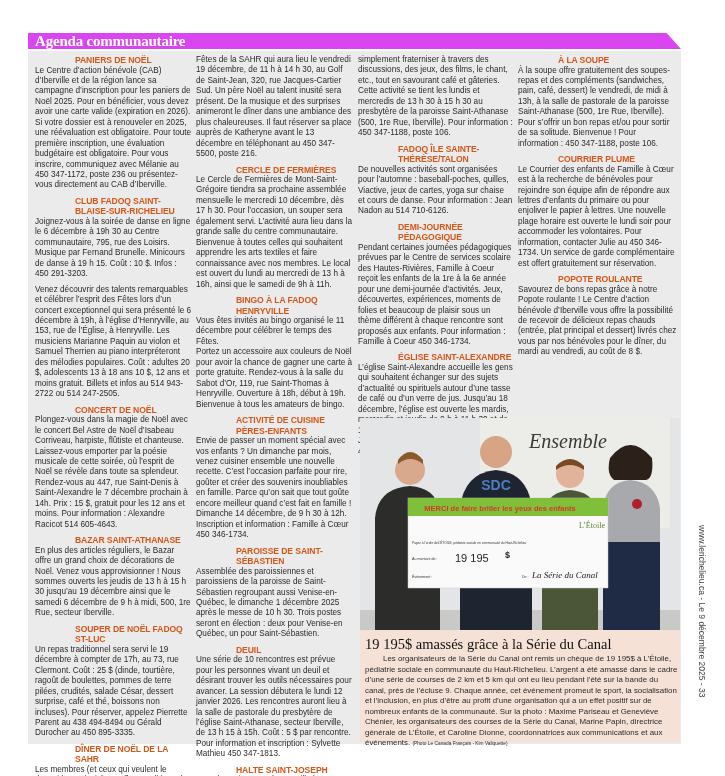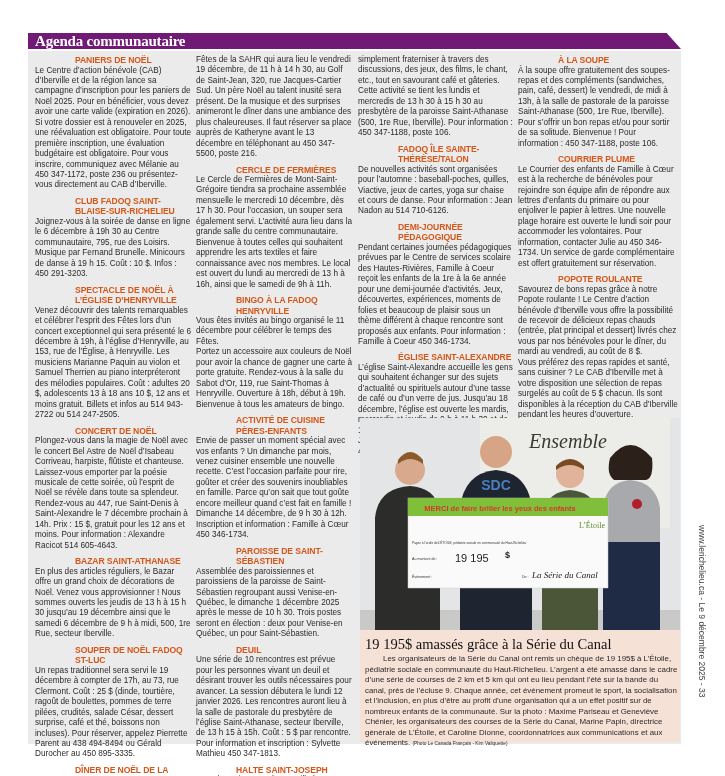--- a/index.html
+++ b/index.html
@@ -1,17 +1,17 @@
 <!DOCTYPE html>
 <html><head>
   <meta charset="utf-8">
   <style>
     html, body { margin:0; padding:0; background:#ffffff; }
     body { width:725px; height:776px; position:relative; overflow:hidden; font-family:"Liberation Sans", sans-serif; }
-    .banner { position:absolute; left:28px; top:33px; width:653px; height:16px; background:#701a75; clip-path:polygon(0 0, 97.8% 0, 100% 100%, 0 100%); }
+    .banner { position:absolute; left:28px; top:33px; width:653px; height:16px; background:#d946ef; clip-path:polygon(0 0, 97.8% 0, 100% 100%, 0 100%); }
     .banner-title { position:absolute; left:7px; top:-2px; font-family:"Liberation Serif", serif; font-weight:bold; color:#ffffff; font-size:15px; line-height:20px; letter-spacing:-0.2px; }
     .panel { position:absolute; left:28px; top:51px; width:653px; height:693px; background:#ebebeb; }
     .col { position:absolute; top:55px; font-size:8.2px; line-height:10.45px; color:#2a2a2a; }
     .col1 { left:35px; width:157px; }
     .col2 { left:196px; width:157px; }
     .col3 { left:358px; width:155px; }
     .col4 { left:518px; width:160px; }
     .item { margin-bottom:5px; }
     .item h3 { margin:0; font-family:"Liberation Sans", sans-serif; font-weight:bold; font-size:8.6px; line-height:10.5px; color:#d4571a; text-transform:uppercase; letter-spacing:-0.1px;padding-left:40px; }
     .item p { margin:0; }
@@ -33,21 +33,20 @@
 <div class="col col1">
     <div class="item">
       <h3>Paniers de Noël</h3>
       <p>Le Centre d’action bénévole (CAB) d’Iberville et de la région lance sa campagne d’inscription pour les paniers de Noël 2025. Pour en bénéficier, vous devez avoir une carte valide (expiration en 2026). Si votre dossier est à renouveler en 2025, une réévaluation est obligatoire. Pour toute première inscription, une évaluation budgétaire est obligatoire. Pour vous inscrire, communiquez avec Mélanie au 450 347-1172, poste 236 ou présentez-vous directement au CAB d’Iberville.</p>
     </div>
     <div class="item">
       <h3>Club FADOQ Saint-Blaise-sur-Richelieu</h3>
       <p>Joignez-vous à la soirée de danse en ligne le 6 décembre à 19h 30 au Centre communautaire, 795, rue des Loisirs. Musique par Fernand Brunelle. Minicours de danse à 19 h 15. Coût : 10 $. Infos : 450 291-3203.</p>
     </div>
     <div class="item">
-      <h3>Spectacle de Noël à l’église d’Henryville</h3>
       <p>Venez découvrir des talents remarquables et célébrer l’esprit des Fêtes lors d’un concert exceptionnel qui sera présenté le 6 décembre à 19h, à l’église d’Henryville, au 153, rue de l’Église, à Henryville. Les musiciens Marianne Paquin au violon et Samuel Therrien au piano interpréteront des mélodies populaires. Coût : adultes 20 $, adolescents 13 à 18 ans 10 $, 12 ans et moins gratuit. Billets et infos au 514 943-2722 ou 514 247-2505.</p>
     </div>
     <div class="item">
       <h3>Concert de Noël</h3>
       <p>Plongez-vous dans la magie de Noël avec le concert Bel Astre de Noël d’Isabeau Corriveau, harpiste, flûtiste et chanteuse. Laissez-vous emporter par la poésie musicale de cette soirée, où l’esprit de Noël se révèle dans toute sa splendeur. Rendez-vous au 447, rue Saint-Denis à Saint-Alexandre le 7 décembre prochain à 14h. Prix : 15 $, gratuit pour les 12 ans et moins. Pour information : Alexandre Racicot 514 605-4643.</p>
     </div>
     <div class="item">
       <h3>Bazar Saint-Athanase</h3>
       <p>En plus des articles réguliers, le Bazar offre un grand choix de décorations de Noël. Venez vous approvisionner ! Nous sommes ouverts les jeudis de 13 h à 15 h 30 jusqu’au 19 décembre ainsi que le samedi 6 décembre de 9 h à midi, 500, 1re Rue, secteur Iberville.</p>
     </div>
@@ -112,21 +111,20 @@
       <h3>À la soupe</h3>
       <p>À la soupe offre gratuitement des soupes-repas et des compléments (sandwiches, pain, café, dessert) le vendredi, de midi à 13h, à la salle de pastorale de la paroisse Saint-Athanase (500, 1re Rue, Iberville). Pour s’offrir un bon repas et/ou pour sortir de sa solitude. Bienvenue ! Pour information : 450 347-1188, poste 106.</p>
     </div>
     <div class="item">
       <h3>Courrier Plume</h3>
       <p>Le Courrier des enfants de Famille à Cœur est à la recherche de bénévoles pour rejoindre son équipe afin de répondre aux lettres d’enfants du primaire ou pour enjoliver le papier à lettres. Une nouvelle plage horaire est ouverte le lundi soir pour accommoder les volontaires. Pour information, contacter Julie au 450 346-1734. Un service de garde complémentaire est offert gratuitement sur réservation.</p>
     </div>
     <div class="item">
       <h3>Popote roulante</h3>
       <p>Savourez de bons repas grâce à notre Popote roulante ! Le Centre d’action bénévole d’Iberville vous offre la possibilité de recevoir de délicieux repas chauds (entrée, plat principal et dessert) livrés chez vous par nos bénévoles pour le dîner, du mardi au vendredi, au coût de 8 $.</p>
-      <p>Vous préférez des repas rapides et santé, sans cuisiner ? Le CAB d’Iberville met à votre disposition une sélection de repas surgelés au coût de 5 $ chacun. Ils sont disponibles à la réception du CAB d’Iberville pendant les heures d’ouverture.</p>
     </div>
   </div>
 
 <div class="photo-box">
   <div class="photo">
     <svg width="320" height="212" viewBox="0 0 320 212">
       <rect x="0" y="0" width="320" height="212" fill="#e4e5e6"></rect>
       <rect x="120" y="0" width="190" height="110" fill="#ecece8"></rect>
       <text x="208" y="30" text-anchor="middle" font-family="Liberation Serif, serif" font-style="italic" font-size="20" fill="#3a3a34">Ensemble</text>
       <rect x="0" y="192" width="320" height="20" fill="#c9c9c7"></rect>

